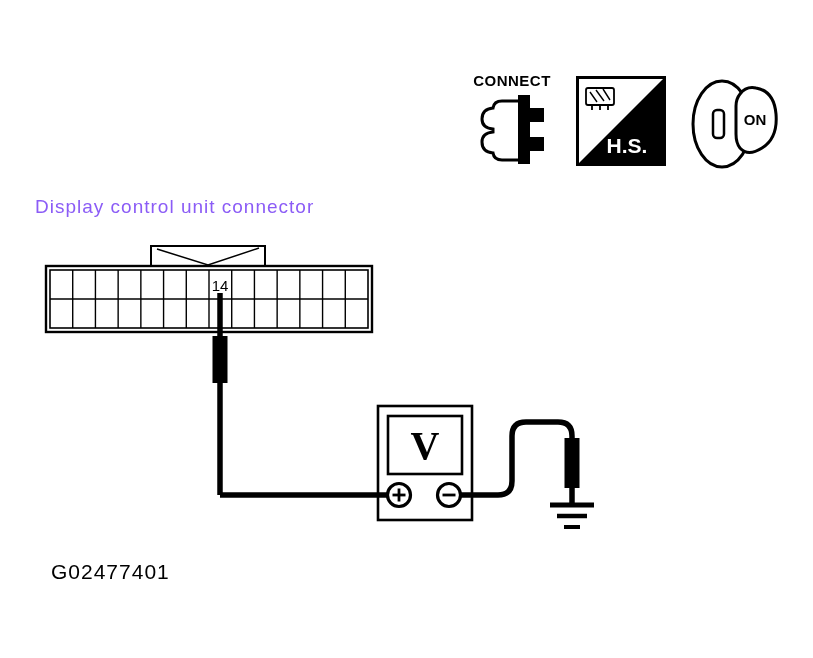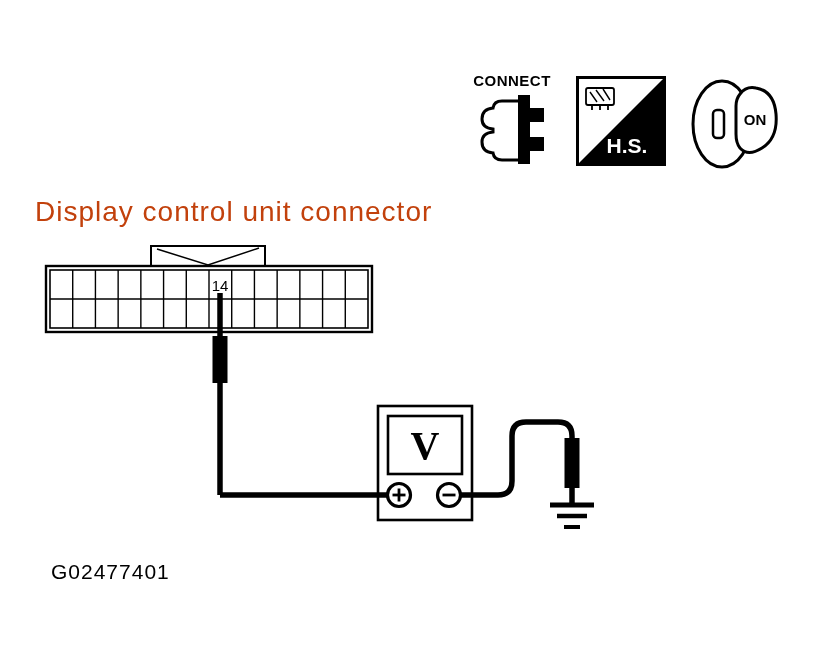--- a/index.html
+++ b/index.html
@@ -15,23 +15,23 @@
   }
   .abs { position: absolute; }
   .icon-label {
     font-weight: bold;
     font-size: 15px;
     letter-spacing: 0.5px;
     text-align: center;
     color: #000;
   }
   .title {
-    font-size: 28px;
+    font-size: 19px;
     letter-spacing: 1px;
-    color: #c2410c;
+    color: #8b5cf6;
     white-space: nowrap;
   }
   .figure-id {
     font-size: 21px;
     letter-spacing: 1px;
     color: #000;
   }
   #connector-grid line { stroke: #000; stroke-width: 1.4; }
   svg text { font-family: "Liberation Sans", sans-serif; fill: #000; }
 </style>

